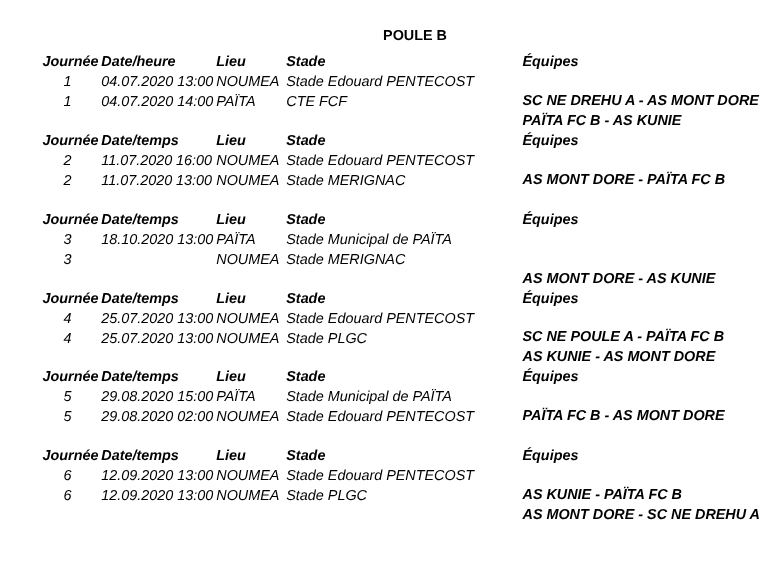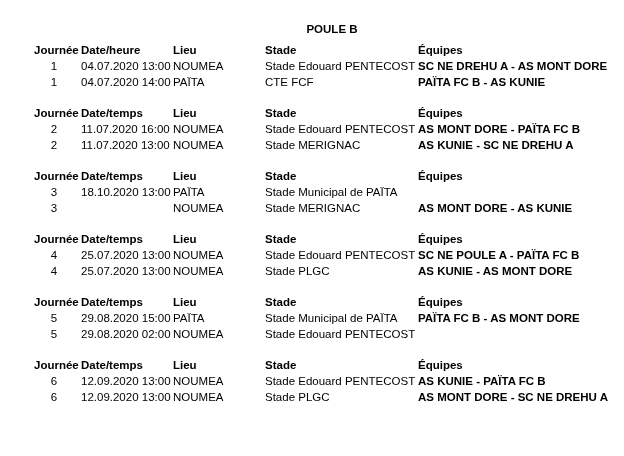--- a/index.html
+++ b/index.html
@@ -8,30 +8,30 @@
       font-family: "Liberation Sans", sans-serif; color: #000;
       font-size: 11.5px;
     }
     .title {
       position: absolute; top: 23px; left: 0; width: 624px;
       text-align: center; font-weight: bold; font-size: 11.5px;
       padding-left: 18px;
     }
     .title span { position: relative; left: 2px; }
     .group { position: absolute; left: 0; width: 624px; height: 50px; }
-    .row { position: absolute; left: 0; width: 624px; height: 16px; line-height: 16px; white-space: nowrap; }
+    .row { position: absolute; left: 0; width: 624px; height: 16px; line-height: 16px; white-space: nowrap; font-style: italic; }
     .row.header { font-weight: bold; }
     .c { position: absolute; top: 0; }
     .c-j { left: 34px; width: 40px; }
     .row:not(.header) .c-j { left: 34px; width: 40px; text-align: center; }
     .c-d { left: 81px; }
     .c-l { left: 173px; }
-    .c-s { left: 229px; margin-left: 36px; }
+    .c-s { left: 229px; }
     .c-e { left: 418px; }
-    .row:not(.header) .c-e { font-weight: bold; }
+    .row:not(.header) .c-e { font-weight: bold; margin-top: 15px; }
   </style>
 </head>
 <body>
 
 <div class="title"><span>POULE B</span></div>
 
 <div class="group" style="top:42px">
   <div class="row header" style="top:0">
     <span class="c c-j">Journée</span>
     <span class="c c-d">Date/heure</span>
@@ -68,21 +68,20 @@
     <span class="c c-d">11.07.2020 16:00</span>
     <span class="c c-l">NOUMEA</span>
     <span class="c c-s">Stade Edouard PENTECOST</span>
     <span class="c c-e">AS MONT DORE - PAÏTA FC B</span>
   </div>
   <div class="row" style="top:32px">
     <span class="c c-j">2</span>
     <span class="c c-d">11.07.2020 13:00</span>
     <span class="c c-l">NOUMEA</span>
     <span class="c c-s">Stade MERIGNAC</span>
-    <span class="c c-e">AS KUNIE - SC NE DREHU A</span>
   </div>
 </div>
 
 <div class="group" style="top:168px">
   <div class="row header" style="top:0">
     <span class="c c-j">Journée</span>
     <span class="c c-d">Date/temps</span>
     <span class="c c-l">Lieu</span>
     <span class="c c-s">Stade</span>
     <span class="c c-e">Équipes</span>

